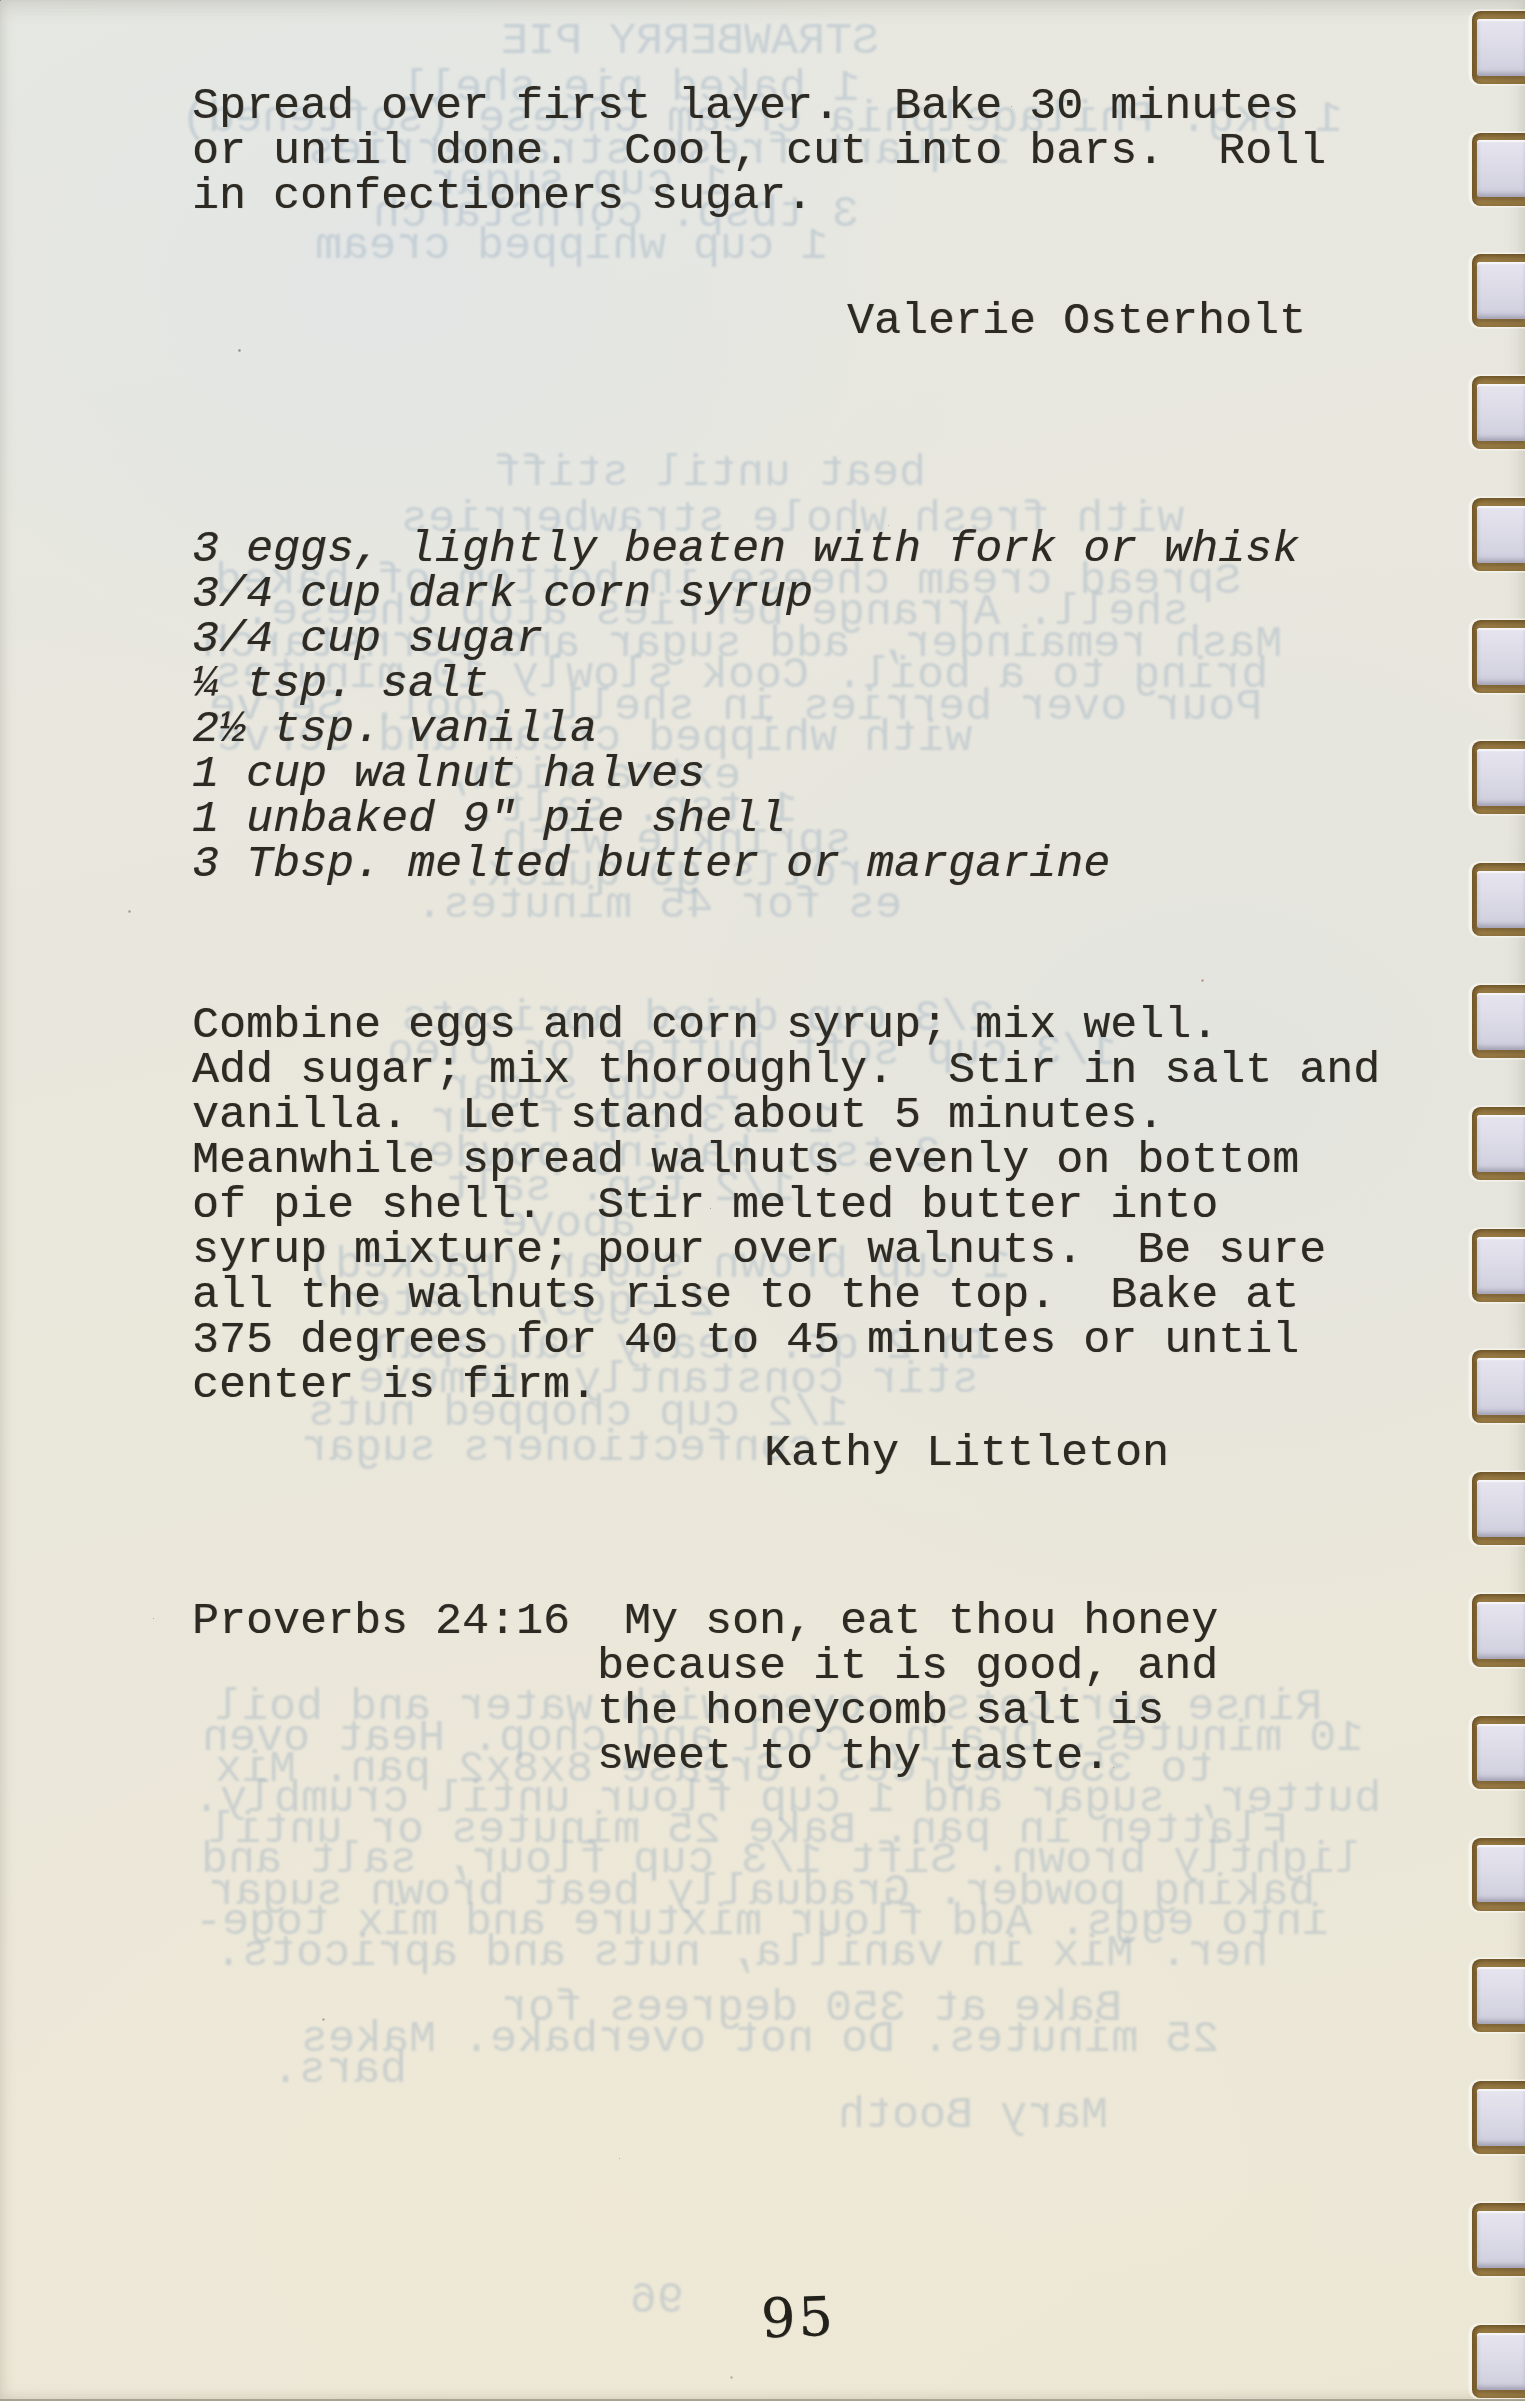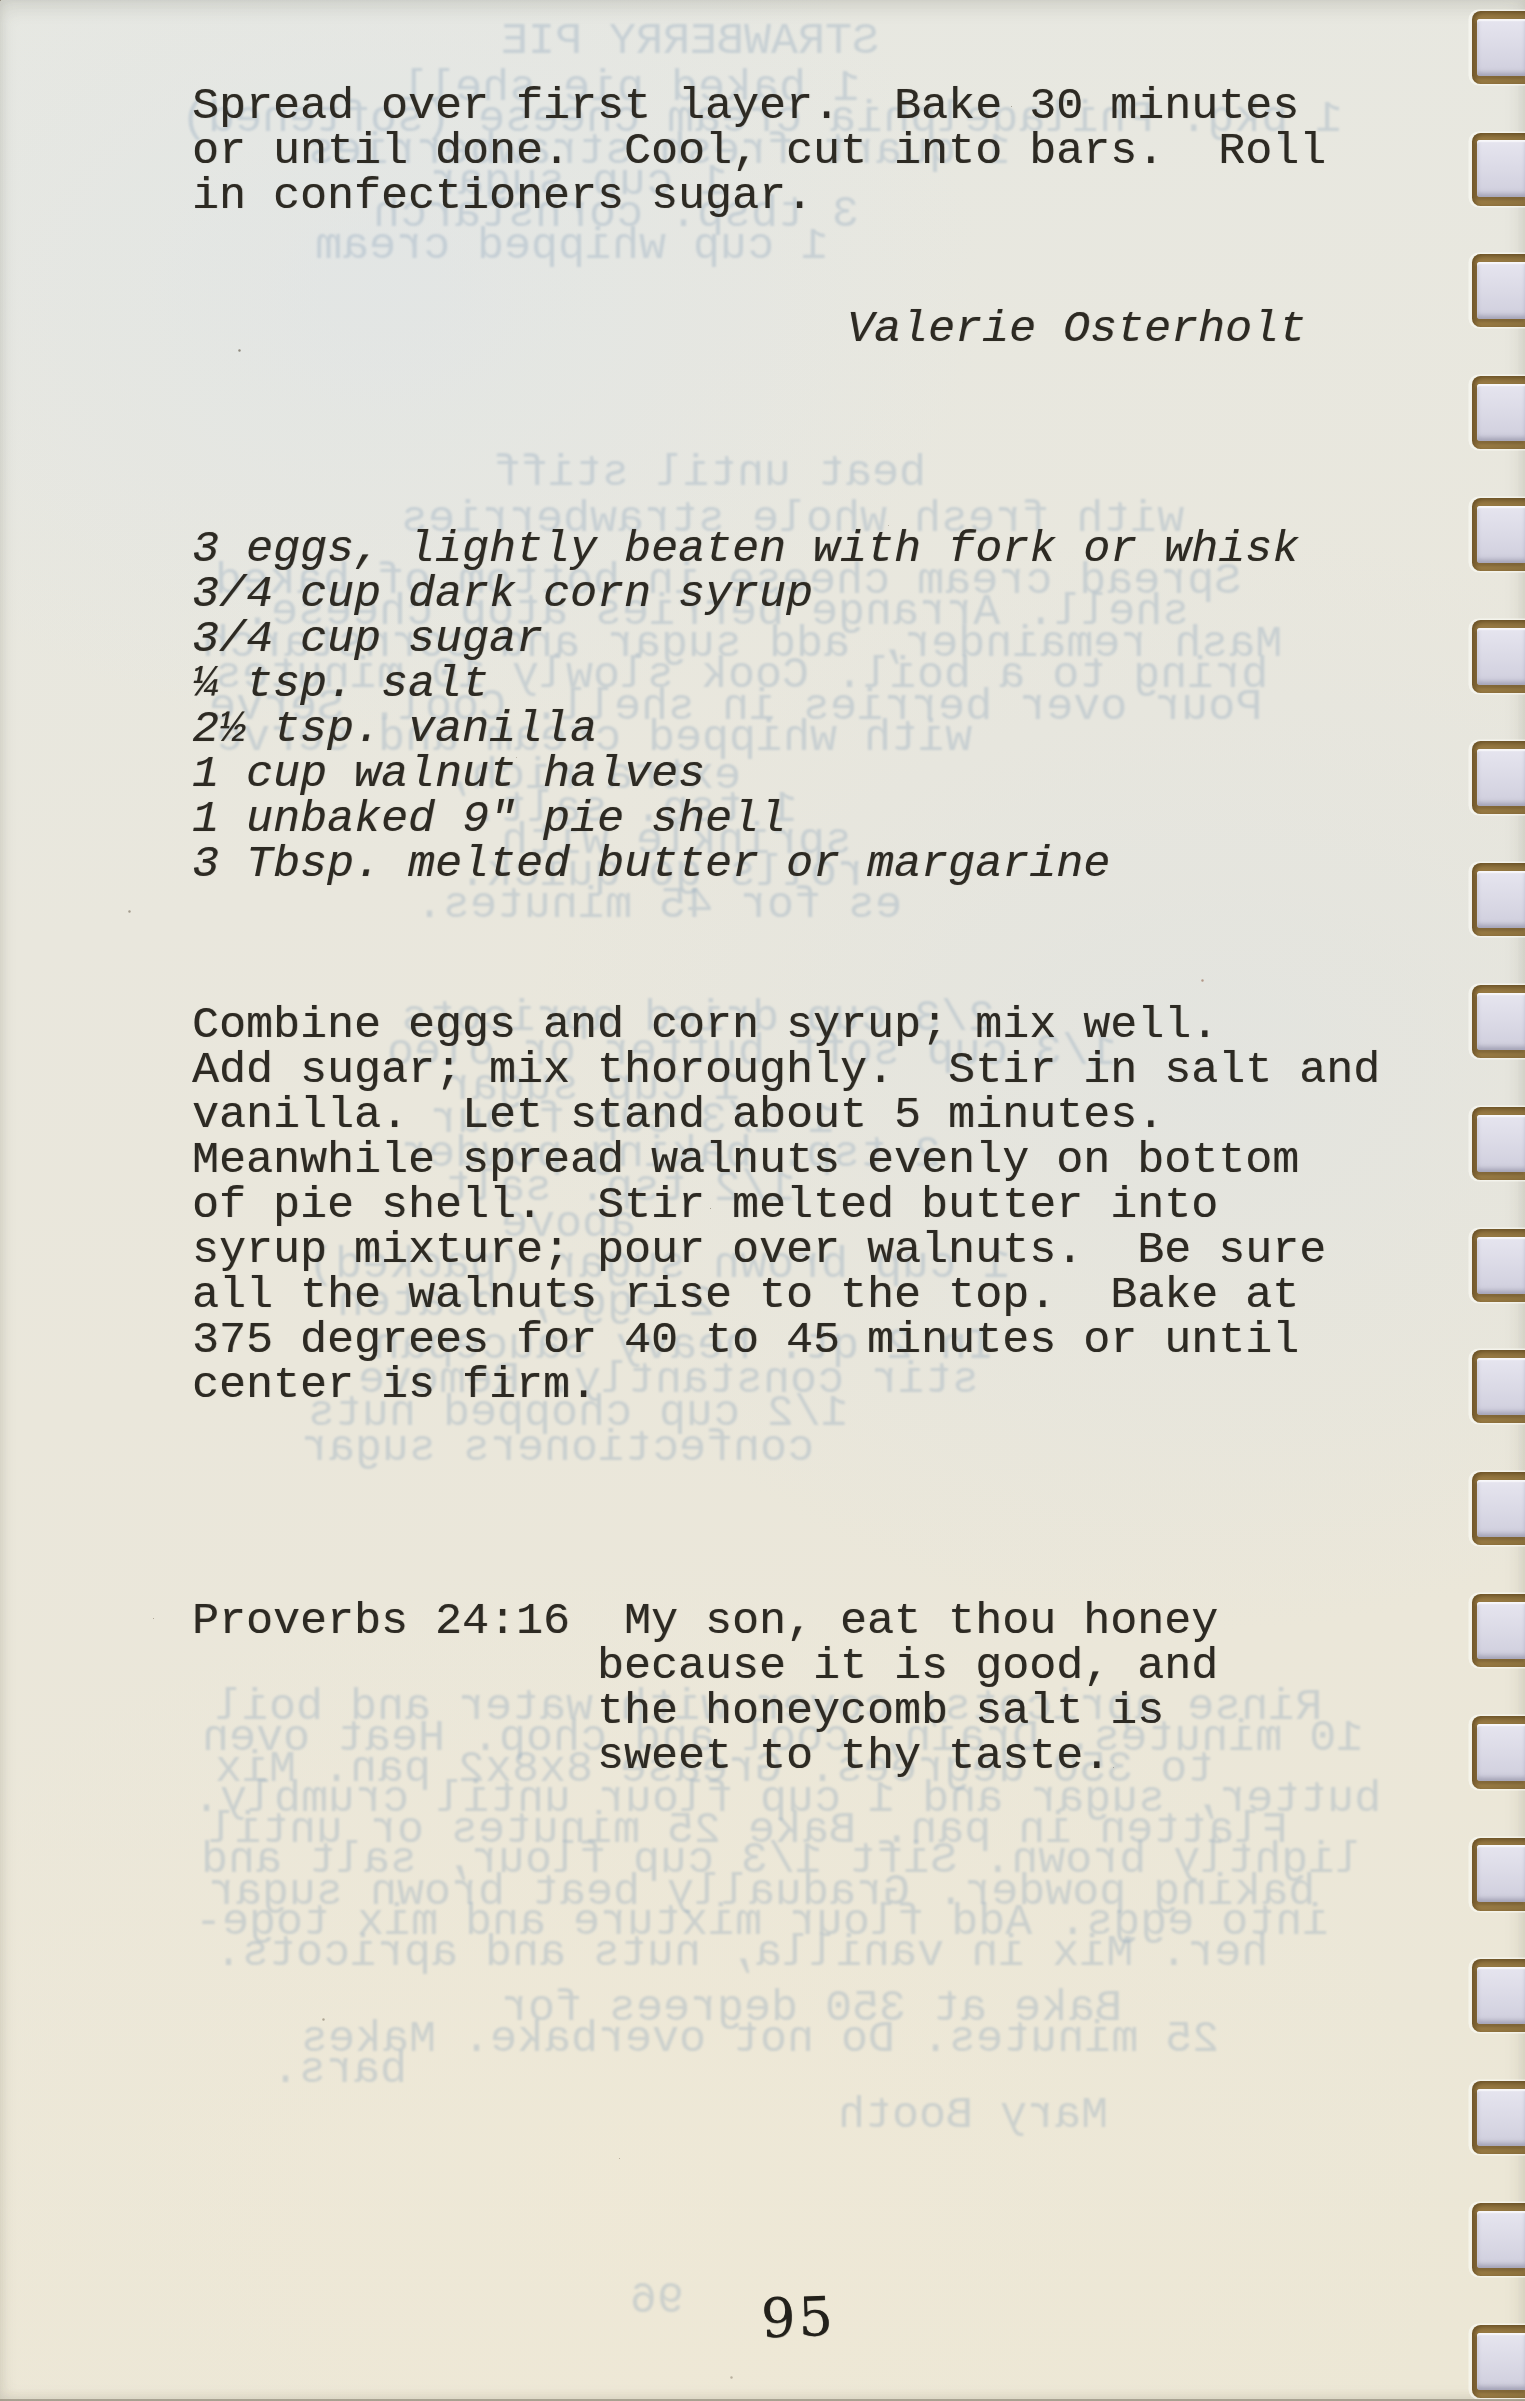--- a/index.html
+++ b/index.html
@@ -107,21 +107,21 @@
       <div class="ghost" style="left: 301px; top: 2017px;">25 minutes. Do not overbake. Makes</div>
       <div class="ghost" style="left: 272px; top: 2048px;">bars.</div>
       <div class="ghost" style="left: 838px; top: 2093px;">Mary Booth</div>
       <div class="ghost" style="left: 630px; top: 2278px;">96</div>
     </div>
 
   <div class="typed" style="left:192px;top:84px;">Spread over first layer.  Bake 30 minutes
 or until done.  Cool, cut into bars.  Roll
 in confectioners sugar.</div>
 
-  <div class="typed" style="left:847px;top:307px;font-style:italic;">Valerie Osterholt</div>
+  <div class="typed" style="left:847px;top:299px;">Valerie Osterholt</div>
 
 
   <div class="typed" style="left:192px;top:527px;font-style:italic;">3 eggs, lightly beaten with fork or whisk
 3/4 cup dark corn syrup
 3/4 cup sugar
 ¼ tsp. salt
 2½ tsp. vanilla
 1 cup walnut halves
 1 unbaked 9" pie shell
 3 Tbsp. melted butter or margarine</div>
@@ -129,20 +129,21 @@
   <div class="typed" style="left:192px;top:1003px;">Combine eggs and corn syrup; mix well.
 Add sugar; mix thoroughly.  Stir in salt and
 vanilla.  Let stand about 5 minutes.
 Meanwhile spread walnuts evenly on bottom
 of pie shell.  Stir melted butter into
 syrup mixture; pour over walnuts.  Be sure
 all the walnuts rise to the top.  Bake at
 375 degrees for 40 to 45 minutes or until
 center is firm.</div>
 
+  <div class="typed" style="left:764px;top:1431px;">Kathy Littleton</div>
 
   <div class="typed" style="left:192px;top:1599px;">Proverbs 24:16  My son, eat thou honey
                because it is good, and
                the honeycomb salt is
                sweet to thy taste.</div>
 
   <div class="pagenum">95</div>
 
   <div id="binding">
       <div class="hole" style="top: 10.7px;"></div>

